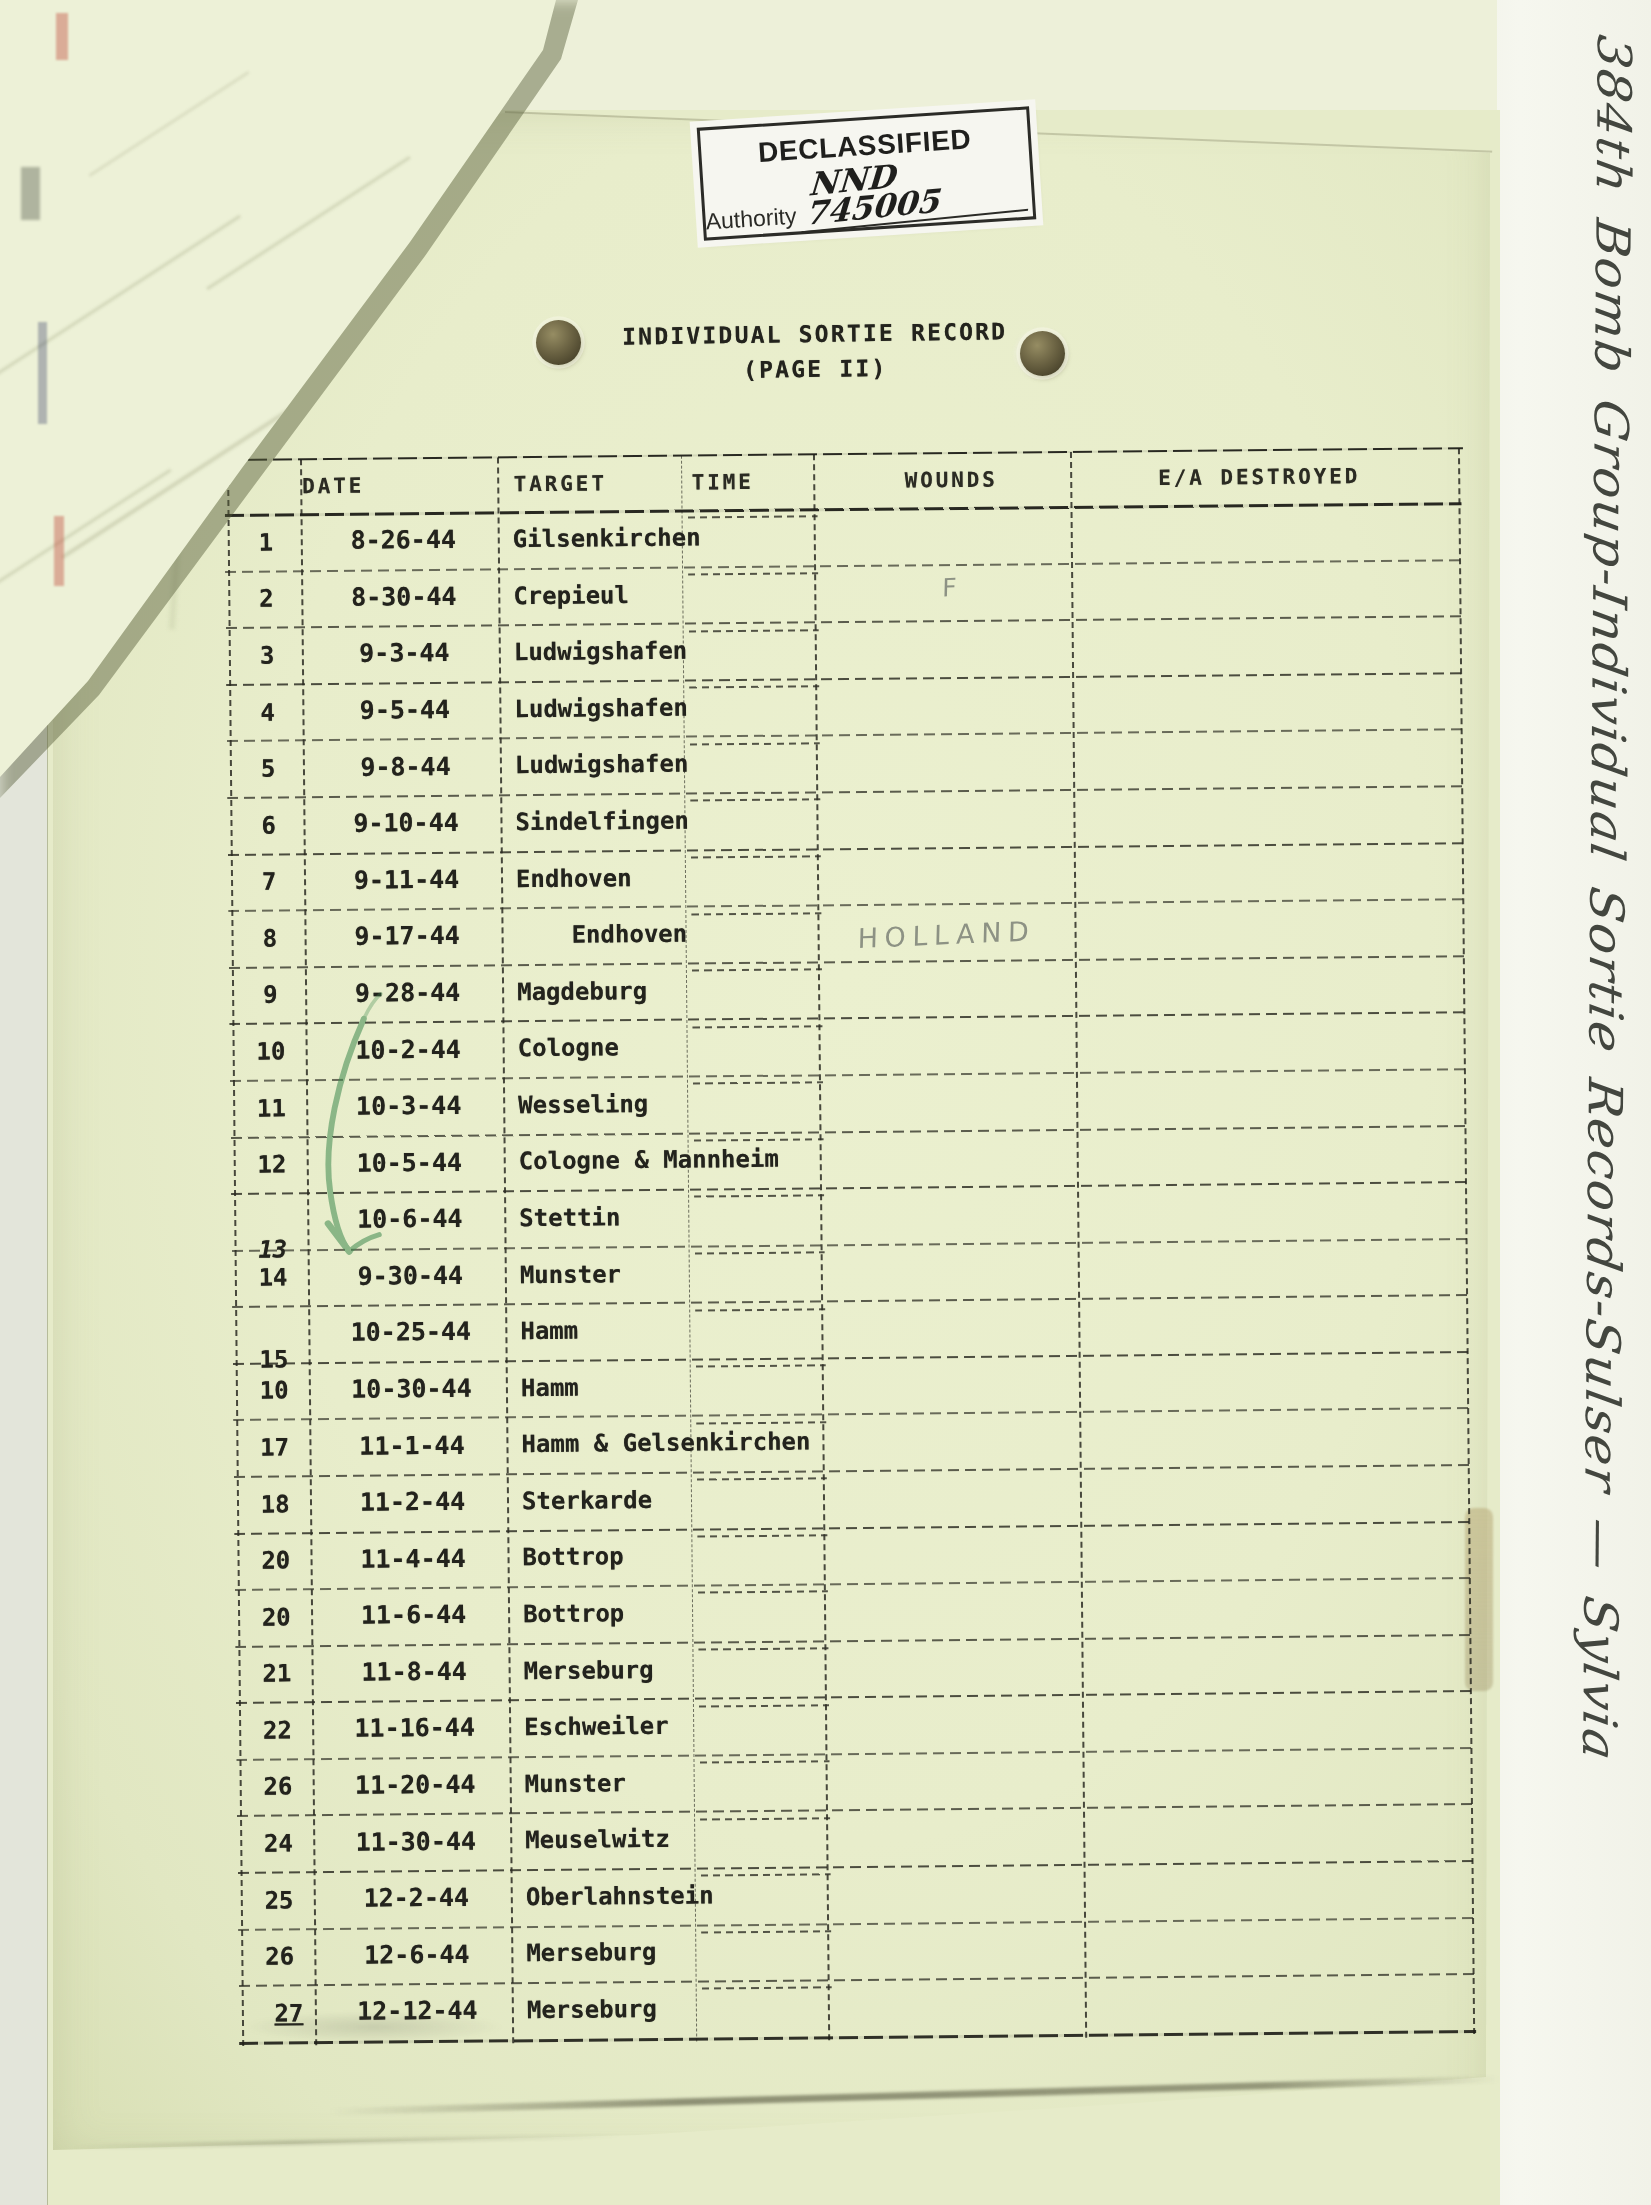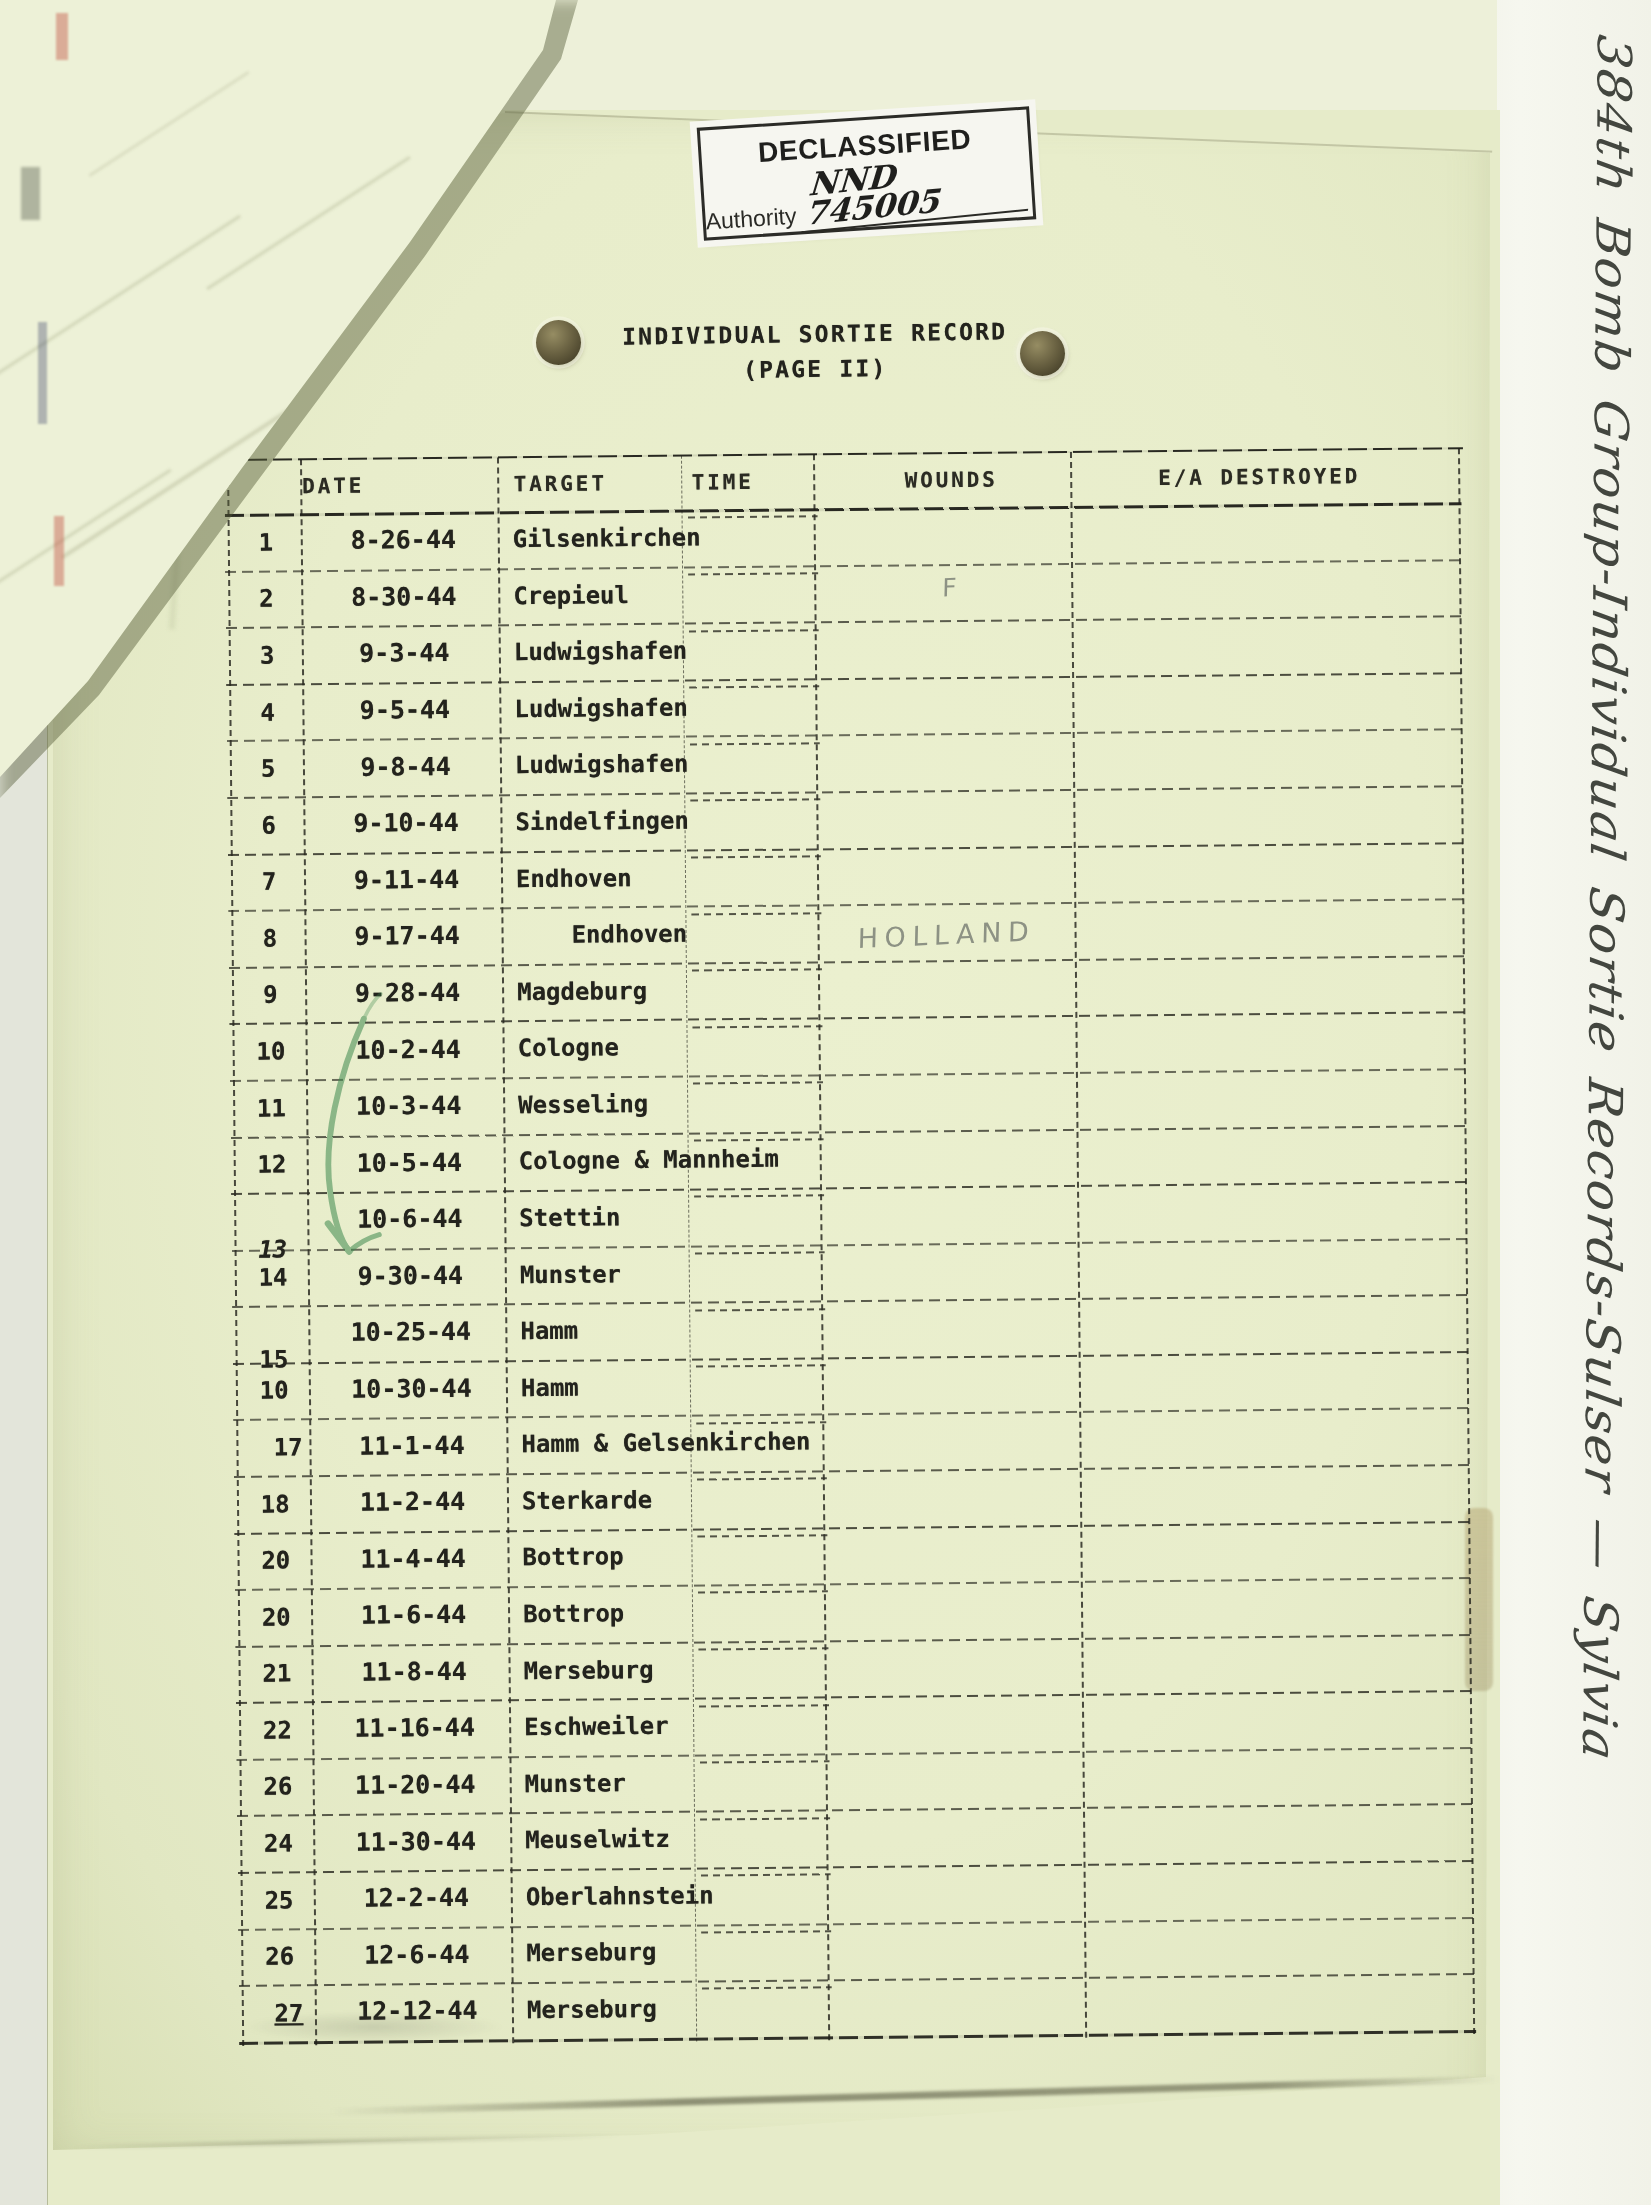--- a/index.html
+++ b/index.html
@@ -225,21 +225,21 @@
       <div class="cellnum" style="left: 10.2px; top: 886px;">15</div>
       <div class="celldate" style="top: 859px;">10-25-44</div>
       <div class="celltarget" style="left: 285px; top: 860px;">Hamm</div>
       <div class="timedash" style="left: 460px; top: 854px; width: 130px;"></div>
       <div class="hline" style="left: -2.9px; top: 959px; width: 1237px; opacity: 0.78;"></div>
       <div class="cellnum" style="left: 10.2px; top: 917px;">10</div>
       <div class="celldate" style="top: 916px;">10-30-44</div>
       <div class="celltarget" style="left: 285px; top: 917px;">Hamm</div>
       <div class="timedash" style="left: 460px; top: 910px; width: 130px;"></div>
       <div class="hline" style="left: -2.9px; top: 1016px; width: 1237px; opacity: 0.87;"></div>
-      <div class="cellnum" style="left: 10.2px; top: 974px; text-align: right;">17</div>
+      <div class="cellnum" style="left: 10.2px; top: 974px;">17</div>
       <div class="celldate" style="top: 973px;">11-1-44</div>
       <div class="celltarget" style="left: 285px; top: 973px;">Hamm &amp; Gelsenkirchen</div>
       <div class="timedash" style="left: 460px; top: 967px; width: 130px;"></div>
       <div class="hline" style="left: -2.9px; top: 1073px; width: 1237px; opacity: 0.96;"></div>
       <div class="cellnum" style="left: 10.2px; top: 1031px;">18</div>
       <div class="celldate" style="top: 1029px;">11-2-44</div>
       <div class="celltarget" style="left: 285px; top: 1030px;">Sterkarde</div>
       <div class="timedash" style="left: 460px; top: 1023px; width: 130px;"></div>
       <div class="hline" style="left: -2.9px; top: 1129px; width: 1237px; opacity: 0.78;"></div>
       <div class="cellnum" style="left: 10.2px; top: 1087px;">20</div>

